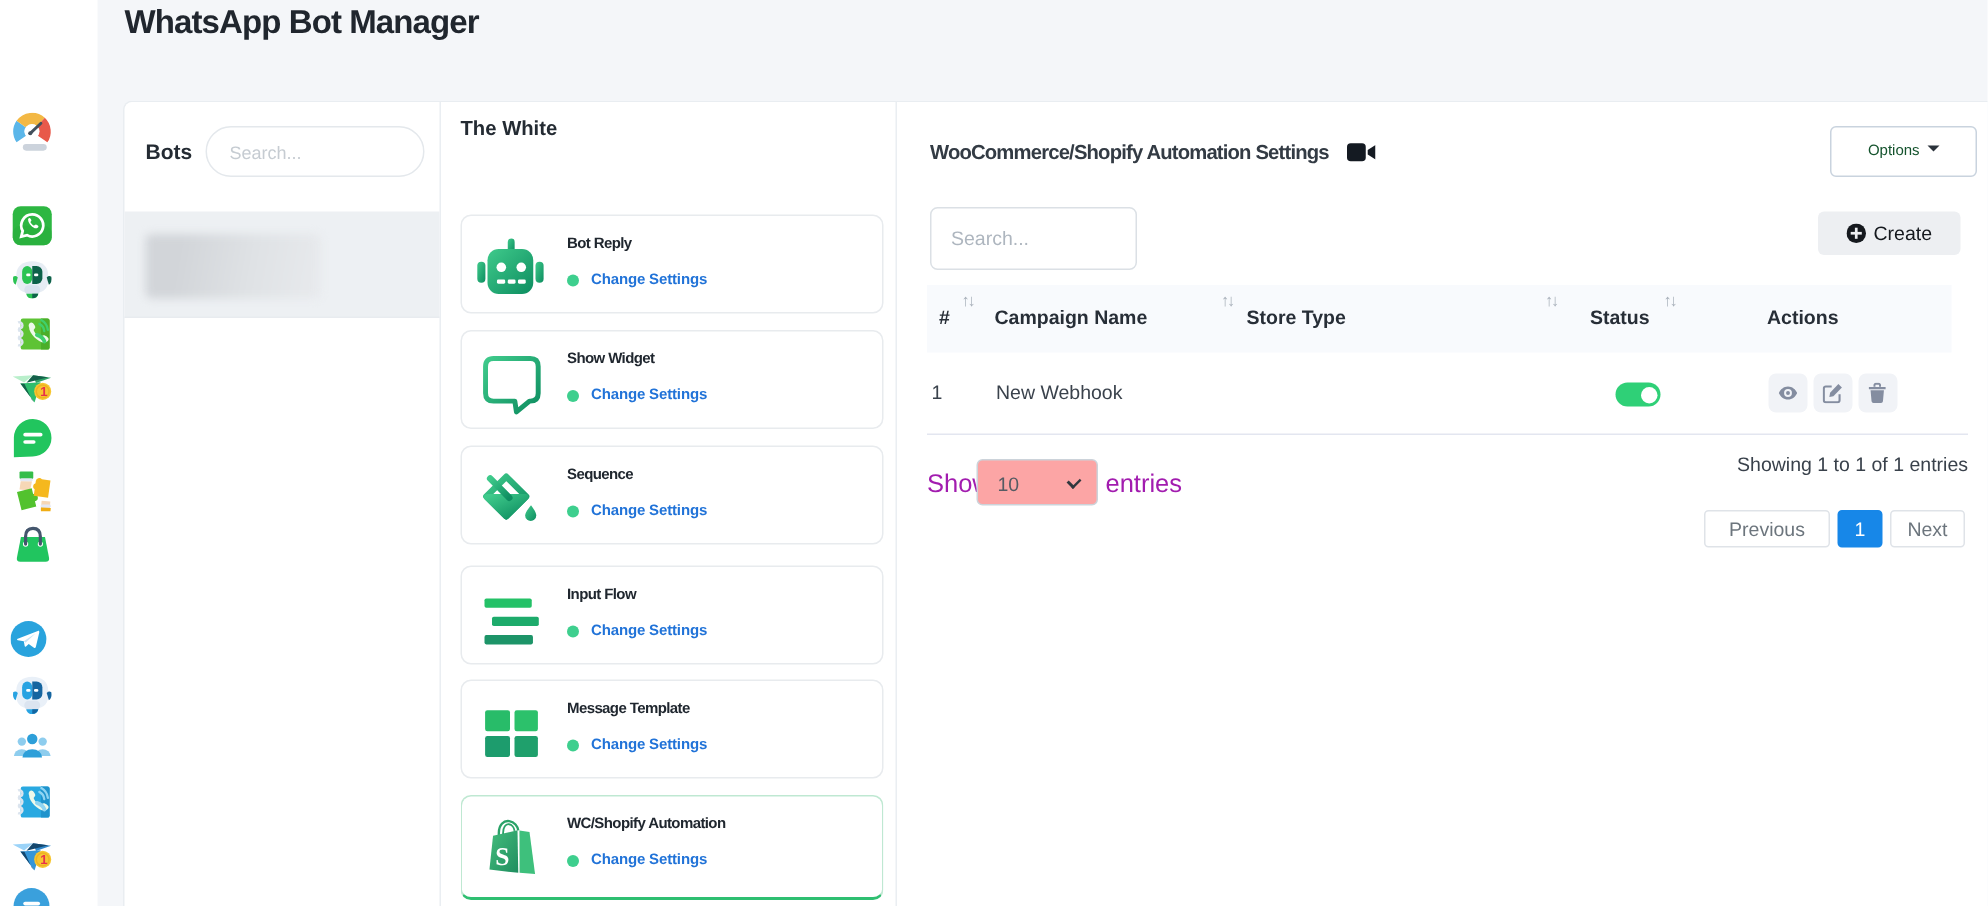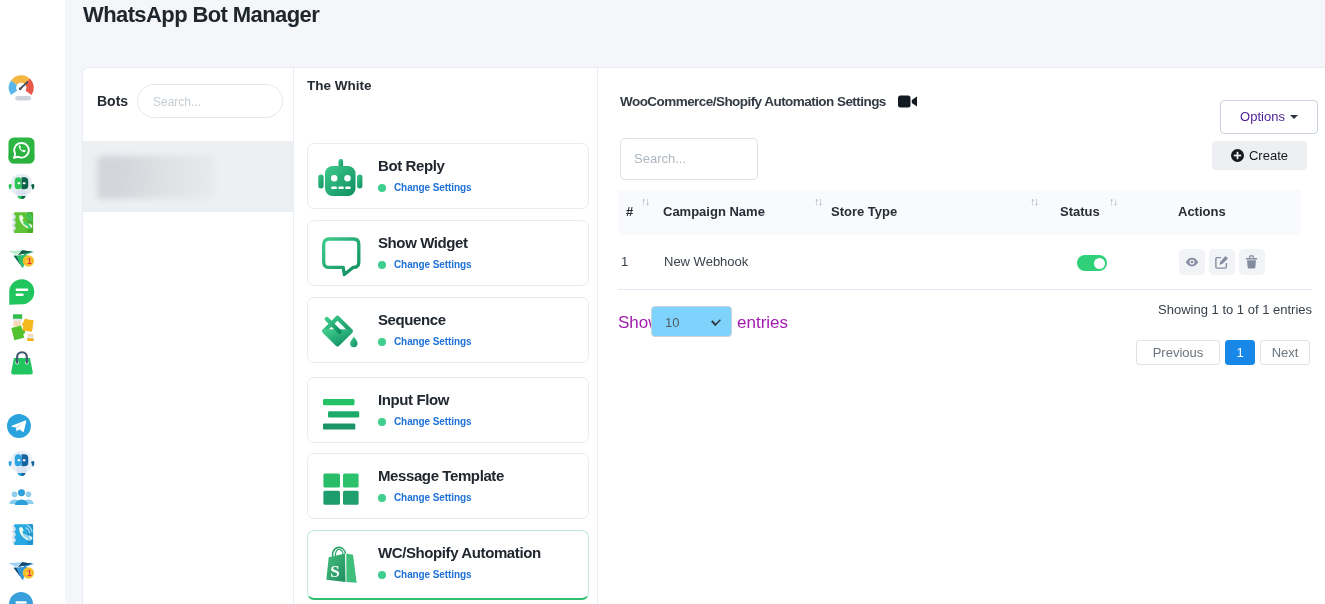--- a/index.html
+++ b/index.html
@@ -17,45 +17,45 @@
 .pill { position:absolute; left:54px; top:16px; width:146px; height:34px; border:1px solid #e4e8ec; border-radius:17px; background:#fff; }
 .pill span { position:absolute; left:15px; top:10px; font-size:12px; color:#c6ccd2; }
 .bot-item { position:absolute; left:0; top:73px; width:210px; height:71px; background:#edf0f3; border-bottom:1px solid #e8ebef; }
 .blob { position:absolute; left:14px; top:15px; width:117px; height:43px; background:linear-gradient(100deg,#d2d5d9 20%,#dfe2e5 60%,#e8eaed); border-radius:4px; filter:blur(3px); }
 
 .pmid { position:absolute; left:211px; top:0; width:304px; height:537px; border-right:1px solid #eaeef2; }
 .pmid-title { position:absolute; left:13px; top:10px; font-size:13.5px; font-weight:700; color:#242b33; }
 .mcard { position:absolute; left:13px; width:282px; height:66px; background:#fff; border:1px solid #e8ebee; border-radius:7px; }
 .mcard.active { border-color:#bfe8d2; border-bottom:2.5px solid #2fbf71; height:70px; }
 .mcard svg.mico { position:absolute; left:9px; top:14px; }
-.mcard .mt { position:absolute; left:70px; top:13px; font-size:15px; font-weight:700; color:#20272f; letter-spacing:-0.4px;text-align:center; }
+.mcard .mt { position:absolute; left:70px; top:13px; font-size:10px; font-weight:700; color:#20272f; letter-spacing:-0.4px;text-align:center; }
 .mcard .cs { position:absolute; left:70px; top:34px; }
 .mcard .dot { display:inline-block; width:8px; height:8px; border-radius:50%; background:#3ecf8e; vertical-align:middle; }
 .mcard .csl { display:inline-block; margin-left:8px; font-size:10px; font-weight:700; color:#2173d8; vertical-align:middle; letter-spacing:-0.1px; }
 
 .pright { position:absolute; left:515px; top:0; width:729px; height:537px; }
 .rtitle { position:absolute; left:22px; top:26px; font-size:13.5px; font-weight:700; color:#333b44; letter-spacing:-0.55px; }
 .vicon { position:absolute; left:300px; top:27px; }
-.btn-options { position:absolute; left:622px; top:32px; width:98px; height:34px; border:1px solid #c9d3de; border-radius:4px; background:#fff; font-size:13px; color:#4c1d95; text-align:center; line-height:32px; }
+.btn-options { position:absolute; left:622px; top:16px; width:98px; height:34px; border:1px solid #c9d3de; border-radius:4px; background:#fff; font-size:10px; color:#14532d; text-align:center; line-height:32px; }
 .caret { display:inline-block; width:0; height:0; border-left:4px solid transparent; border-right:4px solid transparent; border-top:4.5px solid #2b323b; margin-left:5px; vertical-align:2px; }
 .rsearch { position:absolute; left:22px; top:70px; width:138px; height:42px; border:1px solid #dbe0e5; border-radius:5px; background:#fff; }
 .rsearch span { position:absolute; left:13px; top:12px; font-size:13px; color:#aeb6bf; }
 .btn-create { position:absolute; left:614px; top:73px; width:95px; height:29px; background:#edeff2; border-radius:4px; font-size:13px; color:#15191e; text-align:center; line-height:29px; }
 .thead { position:absolute; left:20px; top:122px; width:683px; height:45px; background:#f8fafd; }
 .th { position:absolute; font-size:13px; font-weight:700; color:#272e37; top:14px; }
 .sort { position:absolute; font-size:11px; color:#a8b0ba; top:5px; letter-spacing:-1.5px; }
 .trow { position:absolute; left:20px; top:167px; width:694px; height:55px; border-bottom:1px solid #e3e6f0; }
 .td { position:absolute; font-size:13px; color:#3a424c; }
 .toggle { position:absolute; left:459px; top:20px; width:30px; height:16px; background:#2fd077; border-radius:8px; }
 .toggle i { position:absolute; right:2.5px; top:2.5px; width:11px; height:11px; background:#fff; border-radius:50%; }
 .abtn { position:absolute; top:14px; width:26px; height:26px; background:#f1f3f7; border-radius:5px; }
 .abtn svg { position:absolute; left:6px; top:6px; }
 .showrow { position:absolute; top:236px; left:20px; width:694px; }
 .showrow .lbl { position:absolute; font-size:17px; color:#a21caf; top:9px; }
-.sel { position:absolute; left:33px; top:2px; width:81px; height:31px; border:1px solid #ccd3da; border-radius:4px; background:#7dd3fc; }
+.sel { position:absolute; left:33px; top:2px; width:81px; height:31px; border:1px solid #ccd3da; border-radius:4px; background:#fca5a5; }
 .sel b { position:absolute; left:13px; top:8px; font-size:13px; font-weight:400; color:#555b63; }
 .sel .chev { position:absolute; right:11px; top:10px; width:8px; height:8px; border-left:2px solid #31373e; border-bottom:2px solid #31373e; transform:rotate(-45deg) scale(1,.75); }
 .showing { position:absolute; right:0; top:-2px; font-size:13px; color:#39414b; }
 .pgn { position:absolute; top:272px; height:25px; }
 .pg { position:absolute; height:25px; border:1px solid #dfe3e8; border-radius:3px; background:#fff; font-size:13px; color:#6c757d; text-align:center; line-height:23px; }
 .pg.act { background:#1787e8; border-color:#1787e8; color:#fff; }
 </style>
 </head>
 <body>
 <div class="sidebar" id="sidebar">

